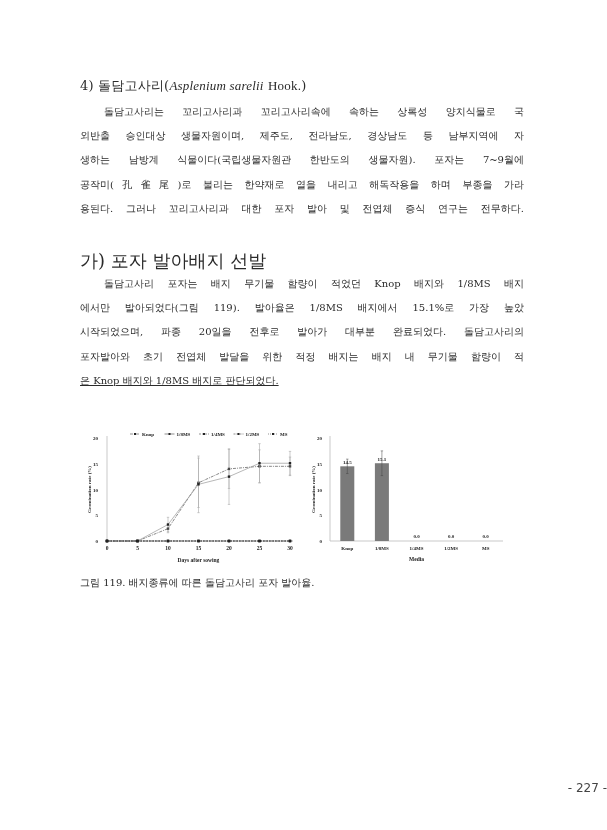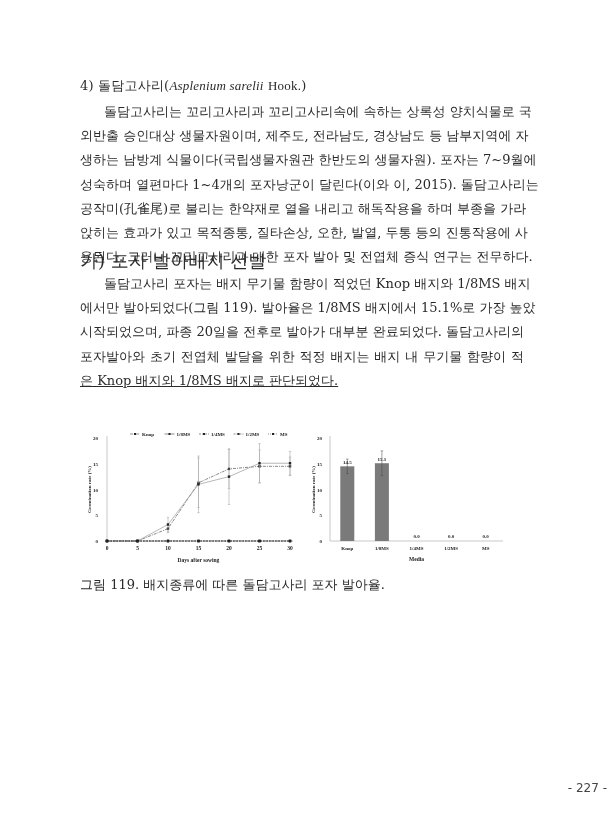--- a/index.html
+++ b/index.html
@@ -2,50 +2,48 @@
 <html><head>
 <meta charset="utf-8">
 <style>
   html, body { margin: 0; padding: 0; background: #ffffff; }
   body { width: 607px; height: 830px; position: relative; overflow: hidden;
          font-family: "DejaVu Serif", "Liberation Serif", serif; color: #2a2a2a; }
   .page { position: absolute; left: 0; top: 8px; width: 506px; height: 830px; }
   .heading { position: absolute; left: 80px; top: 69px; font-size: 13px; letter-spacing: 0.2px; }
   .heading i { font-family: "Liberation Serif", serif; font-style: italic; }
   .heading .hook { font-family: "Liberation Serif", serif; }
-  .para { position: absolute; left: 80px; width: 444px; font-size: 13px; line-height: 24.2px;
+  .para { position: absolute; left: 80px; width: 444px; font-size: 10px; line-height: 24.2px;
           text-align: justify; text-align-last: justify; }
   .para .line { display: block; white-space: nowrap; text-align: justify; text-align-last: justify; }
   .para .line.last { text-align-last: left; text-decoration: underline; }
   .indent { padding-left: 24px; }
   .sub-heading { position: absolute; left: 80px; top: 241px; font-size: 18px; }
-  .caption { position: absolute; left: 80px; top: 568px; font-size: 13px; }
+  .caption { position: absolute; left: 80px; top: 568px; font-size: 10px; }
   .pagenum { position: absolute; left: 0; width: 607px; top: 773px; text-align: right;
              font-family: "DejaVu Sans", sans-serif; font-size: 12px; color: #444; }
   svg text { font-family: "Liberation Serif", serif; font-weight: bold; fill: #222; }
   .chart { position: absolute; }
 </style>
 </head>
 <body>
 
 <div class="page">
 
   <div class="heading">
     <span>4)</span>
     <span>돌담고사리</span>(<i>Asplenium sarelii</i>
     <span class="hook">Hook.</span>)
   </div>
 
   <div class="para" style="top:92px;">
     <span class="line indent">돌담고사리는 꼬리고사리과 꼬리고사리속에 속하는 상록성 양치식물로 국</span>
     <span class="line">외반출 승인대상 생물자원이며, 제주도, 전라남도, 경상남도 등 남부지역에 자</span>
     <span class="line">생하는 남방계 식물이다(국립생물자원관 한반도의 생물자원). 포자는 7~9월에</span>
-    <span class="line">성숙하며 열편마다 1~4개의 포자낭군이 달린다(이와 이, 2015). 돌담고사리는</span>
     <span class="line">공작미(孔雀尾)로 불리는 한약재로 열을 내리고 해독작용을 하며 부종을 가라</span>
-    <span class="line">앉히는 효과가 있고 목적종통, 질타손상, 오한, 발열, 두통 등의 진통작용에 사</span>
     <span class="line">용된다. 그러나 꼬리고사리과 대한 포자 발아 및 전엽체 증식 연구는 전무하다.</span>
   </div>
 
   <div class="sub-heading">가) 포자 발아배지 선발</div>
 
   <div class="para" style="top:264px;">
     <span class="line indent">돌담고사리 포자는 배지 무기물 함량이 적었던 Knop 배지와 1/8MS 배지</span>
     <span class="line">에서만 발아되었다(그림 119). 발아율은 1/8MS 배지에서 15.1%로 가장 높았</span>
     <span class="line">시작되었으며, 파종 20일을 전후로 발아가 대부분 완료되었다. 돌담고사리의</span>
     <span class="line">포자발아와 초기 전엽체 발달을 위한 적정 배지는 배지 내 무기물 함량이 적</span>

